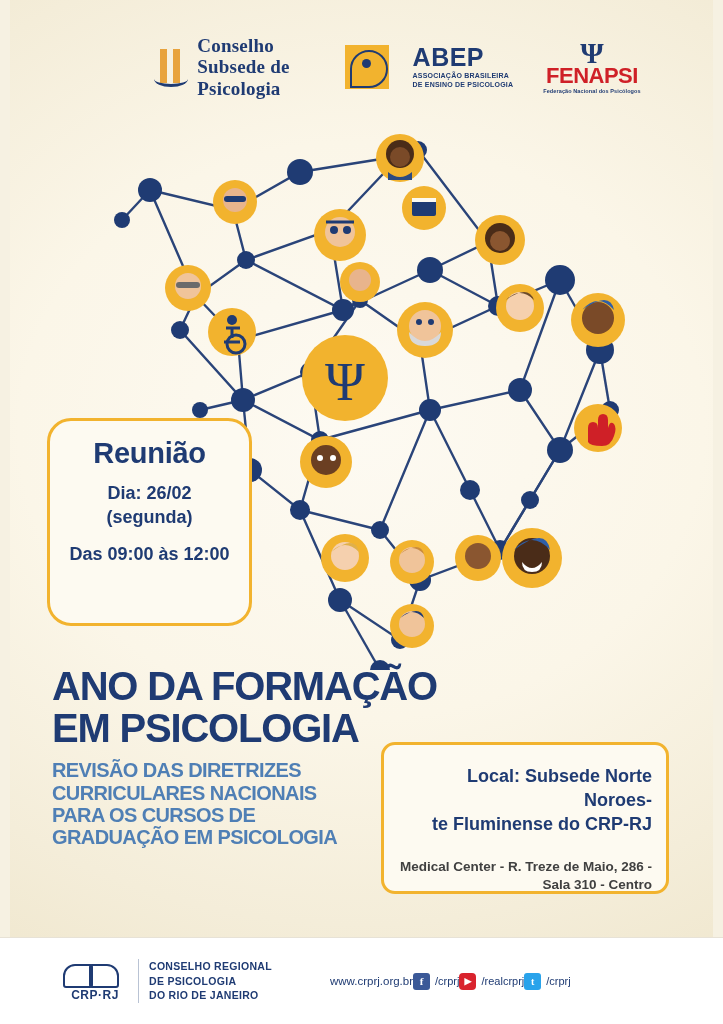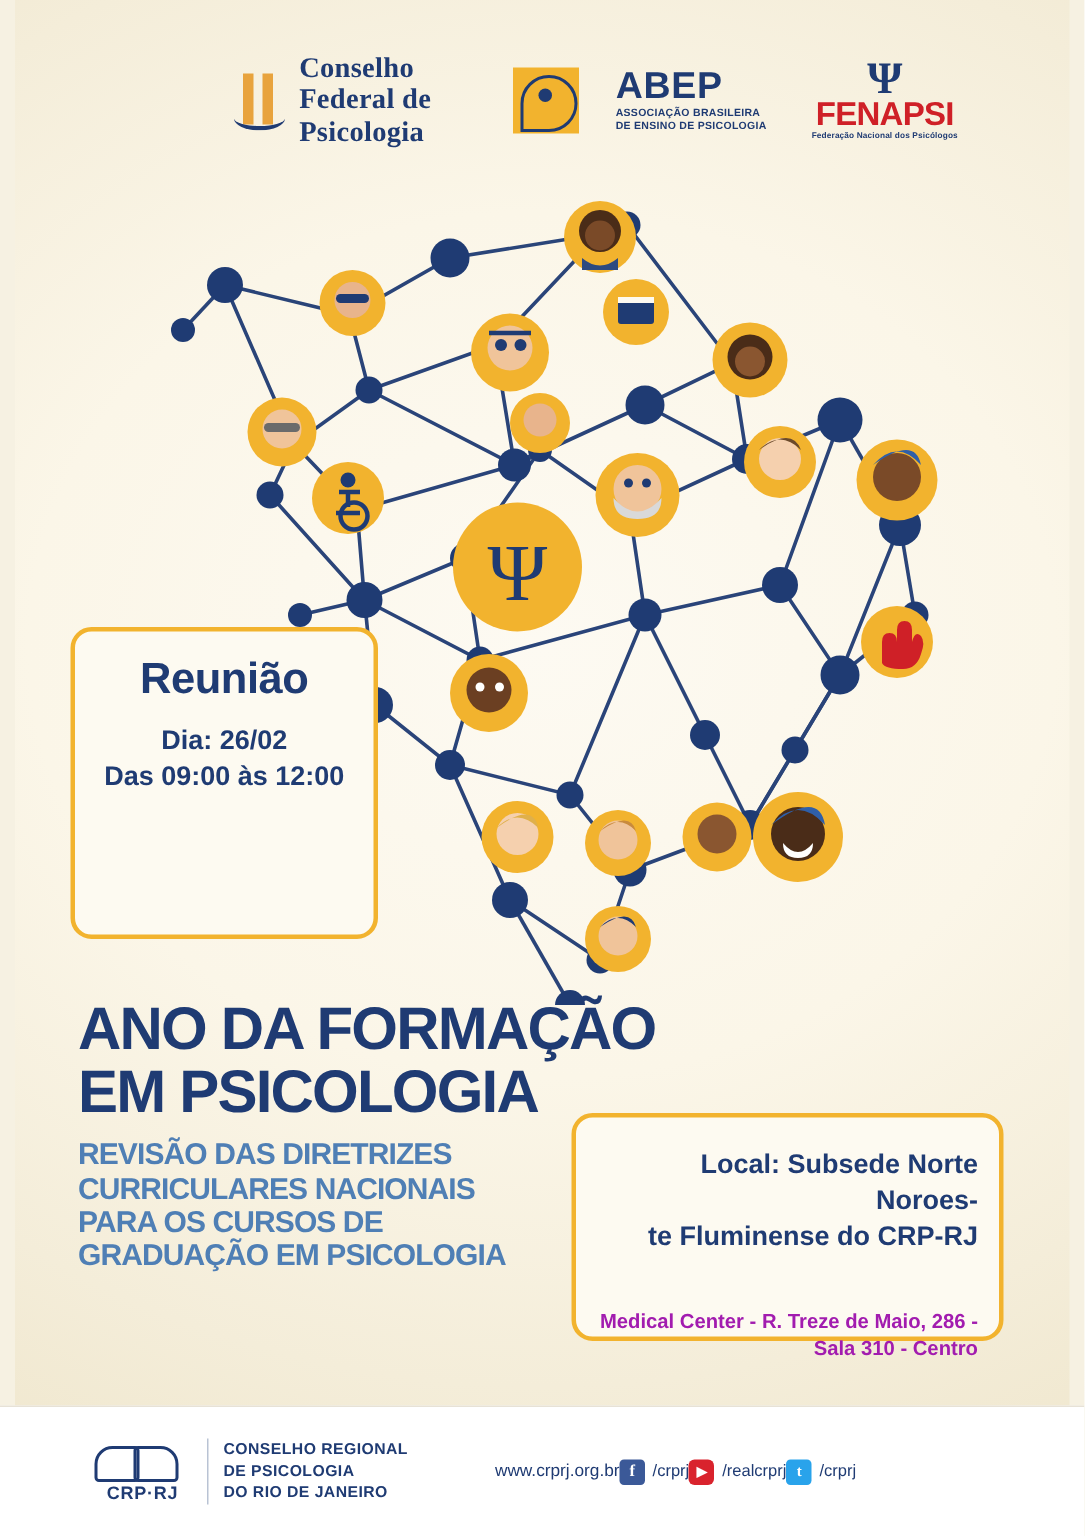--- a/index.html
+++ b/index.html
@@ -163,40 +163,40 @@
 
   
   .meeting-box {
     position: absolute;
     left: 47px;
     top: 418px;
     width: 205px;
     height: 208px;
     background: #fdfaf1;
     border: 3px solid #f2b32e;
-    border-radius: 14px;
+    border-radius: 24px;
     box-sizing: border-box;
     padding: 16px 10px 10px;
     text-align: center;
   }
   .meeting-title {
     color: #1f3b73;
     font-weight: bold;
     font-size: 29px;
     line-height: 1.15;
     letter-spacing: -.3px;
   }
   .meeting-line {
     color: #1f3b73;
     font-weight: bold;
     font-size: 18px;
     line-height: 1.3;
   }
   .meeting-line.first { margin-top: 12px; }
-  .meeting-line.last { }
+  .meeting-line.last { margin-top: 14px; }
 
   
   .title-block {
     position: absolute;
     left: 52px;
     top: 666px;
     width: 400px;
   }
   .title-main {
     color: #1f3b73;
@@ -228,22 +228,22 @@
     padding: 20px 14px;
     text-align: right;
   }
   .local-main {
     color: #1f3b73;
     font-weight: bold;
     font-size: 18px;
     line-height: 1.32;
   }
   .local-sub {
-    margin-top: 36px;
-    color: #a21caf;
+    margin-top: 22px;
+    color: #404040;
     font-weight: bold;
     font-size: 13.5px;
     line-height: 1.35;
   }
 
   
   .footer {
     position: absolute;
     left: 0;
     bottom: 0;
@@ -339,21 +339,21 @@
   <div class="logos">
 
     <div class="logo-cfp">
       <div class="cfp-mark">
         <div class="bar b1"></div>
         <div class="bar b2"></div>
         <div class="swoop"></div>
       </div>
       <div class="cfp-text">
         <div>Conselho</div>
-        <div>Federal de</div>
+        <div>Subsede de</div>
         <div>Psicologia</div>
       </div>
     </div>
 
     <div class="logo-abep">
       <div class="abep-mark">
         <div class="inner"></div>
         <div class="dot"></div>
       </div>
       <div class="abep-words">
@@ -548,20 +548,21 @@
           <circle cx="412" cy="514" r="13" fill="#f0c49a"></circle>
           <path d="M400 508 q12 -12 24 0 q-4 -14 -24 0z" fill="#1f3b73"></path>
         </g>
       </g>
     </svg>
   </div>
 
   <div class="meeting-box">
     <div class="meeting-title">Reunião</div>
     <div class="meeting-line first">Dia: 26/02</div>
+    <div class="meeting-line">(segunda)</div>
     <div class="meeting-line last">Das 09:00 às 12:00</div>
   </div>
 
   <div class="title-block">
     <div class="title-main">ANO DA FORMAÇÃO</div>
     <div class="title-main">EM PSICOLOGIA</div>
     <div class="title-sub">
       <div>REVISÃO DAS DIRETRIZES</div>
       <div>CURRICULARES NACIONAIS</div>
       <div>PARA OS CURSOS DE</div>

